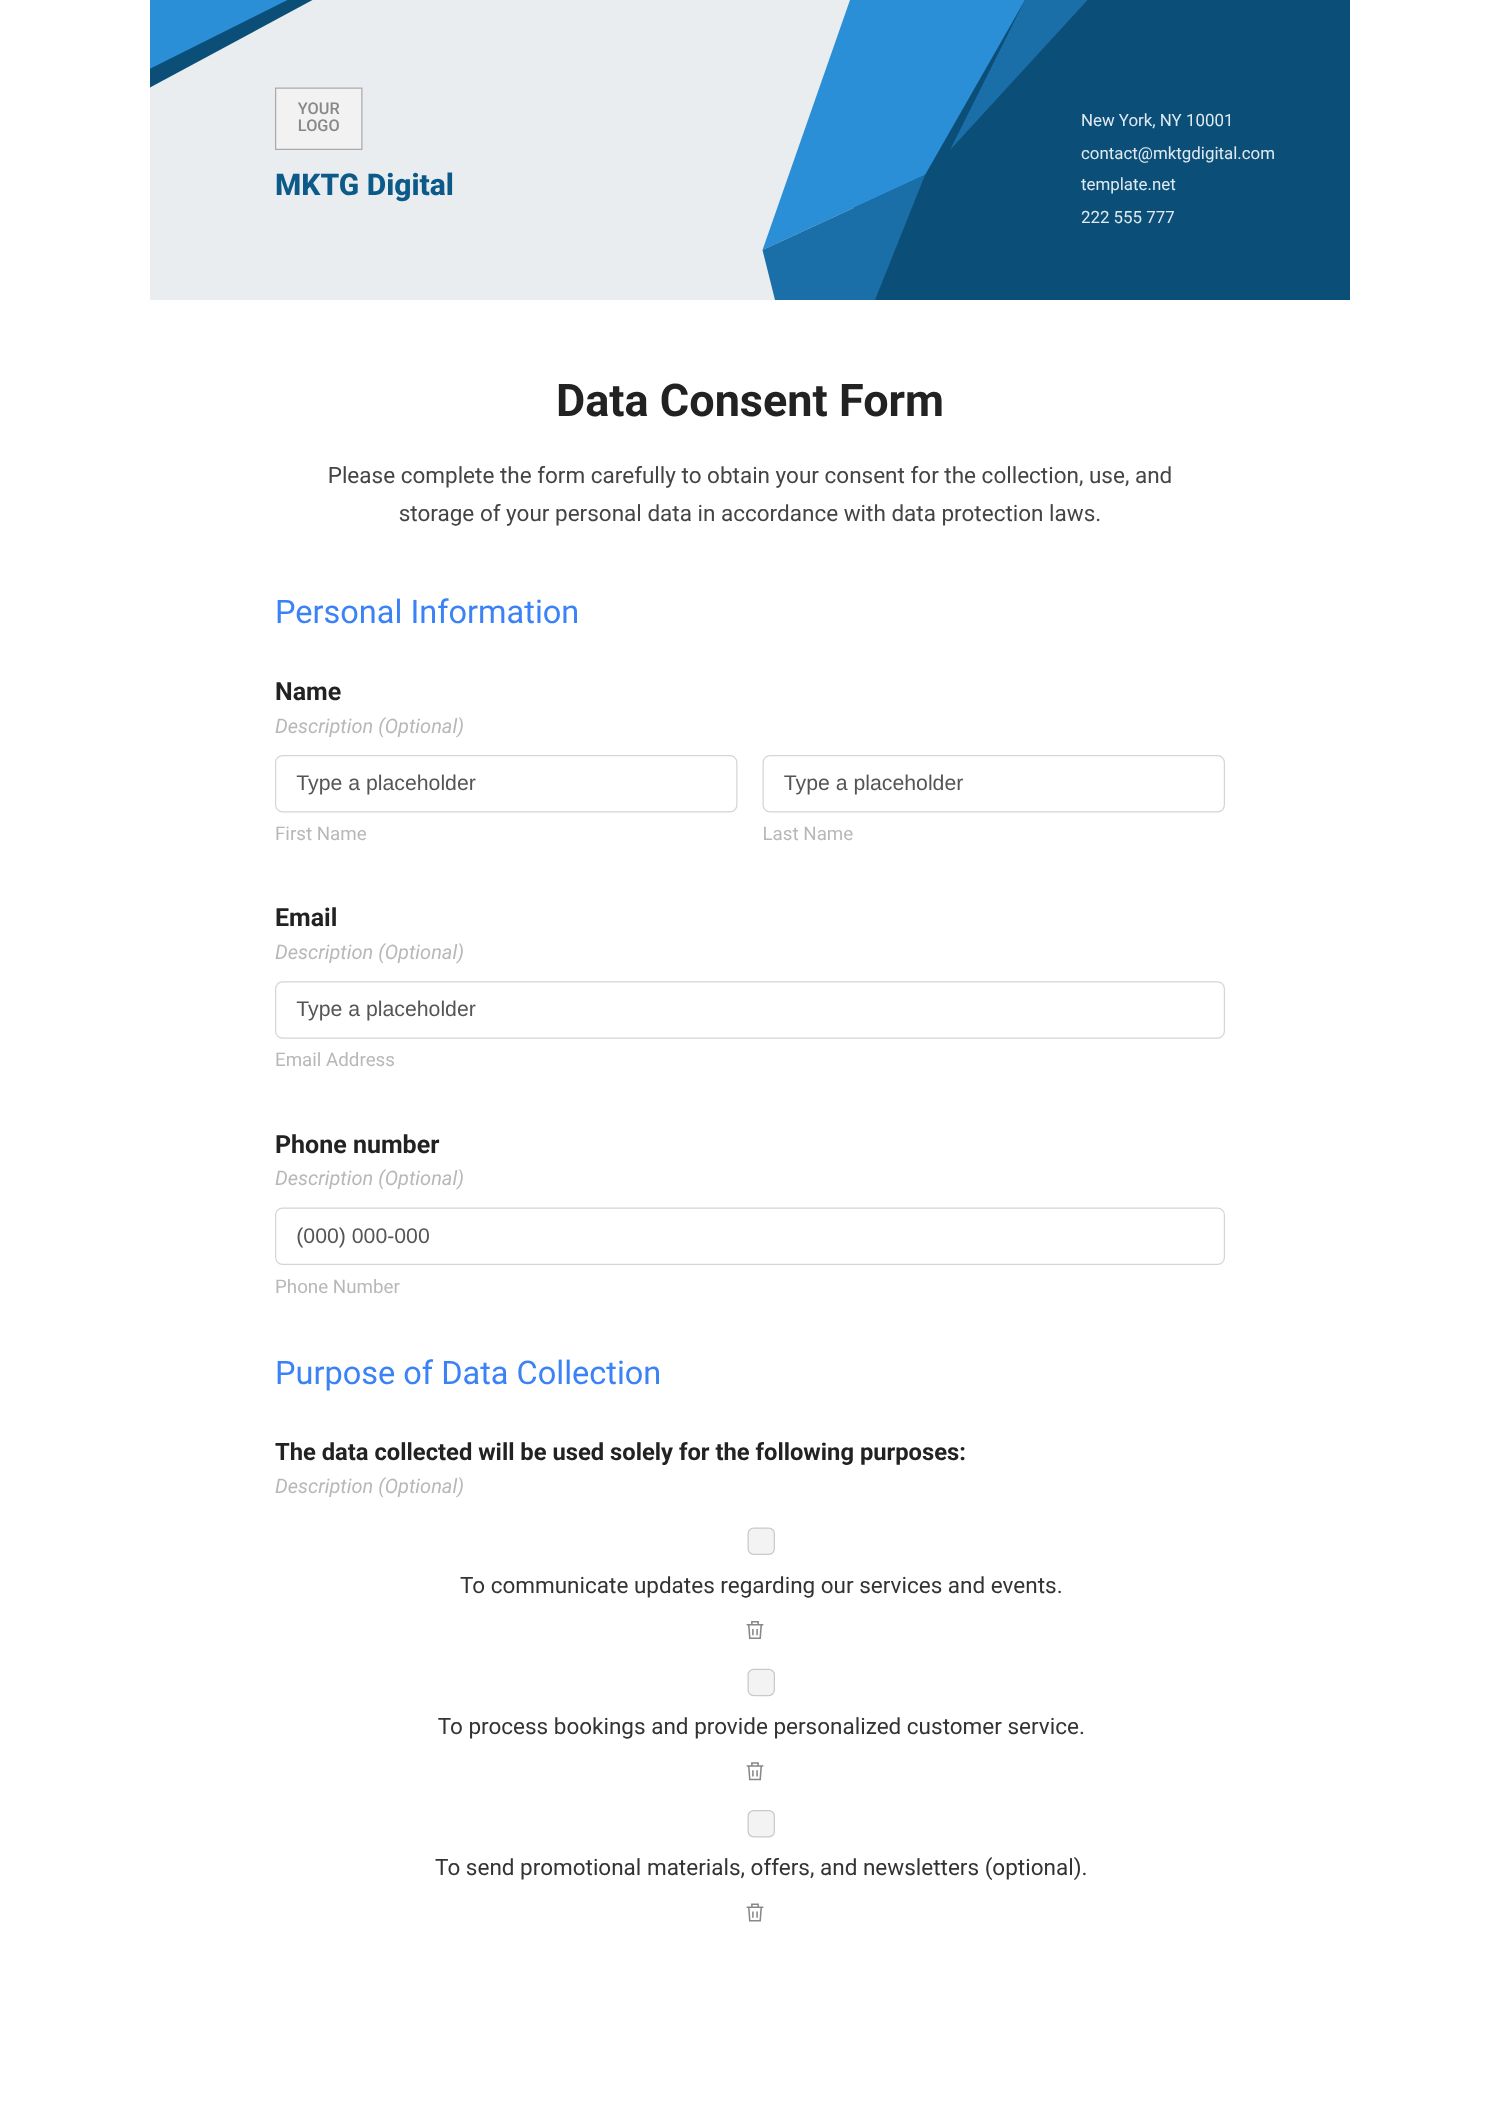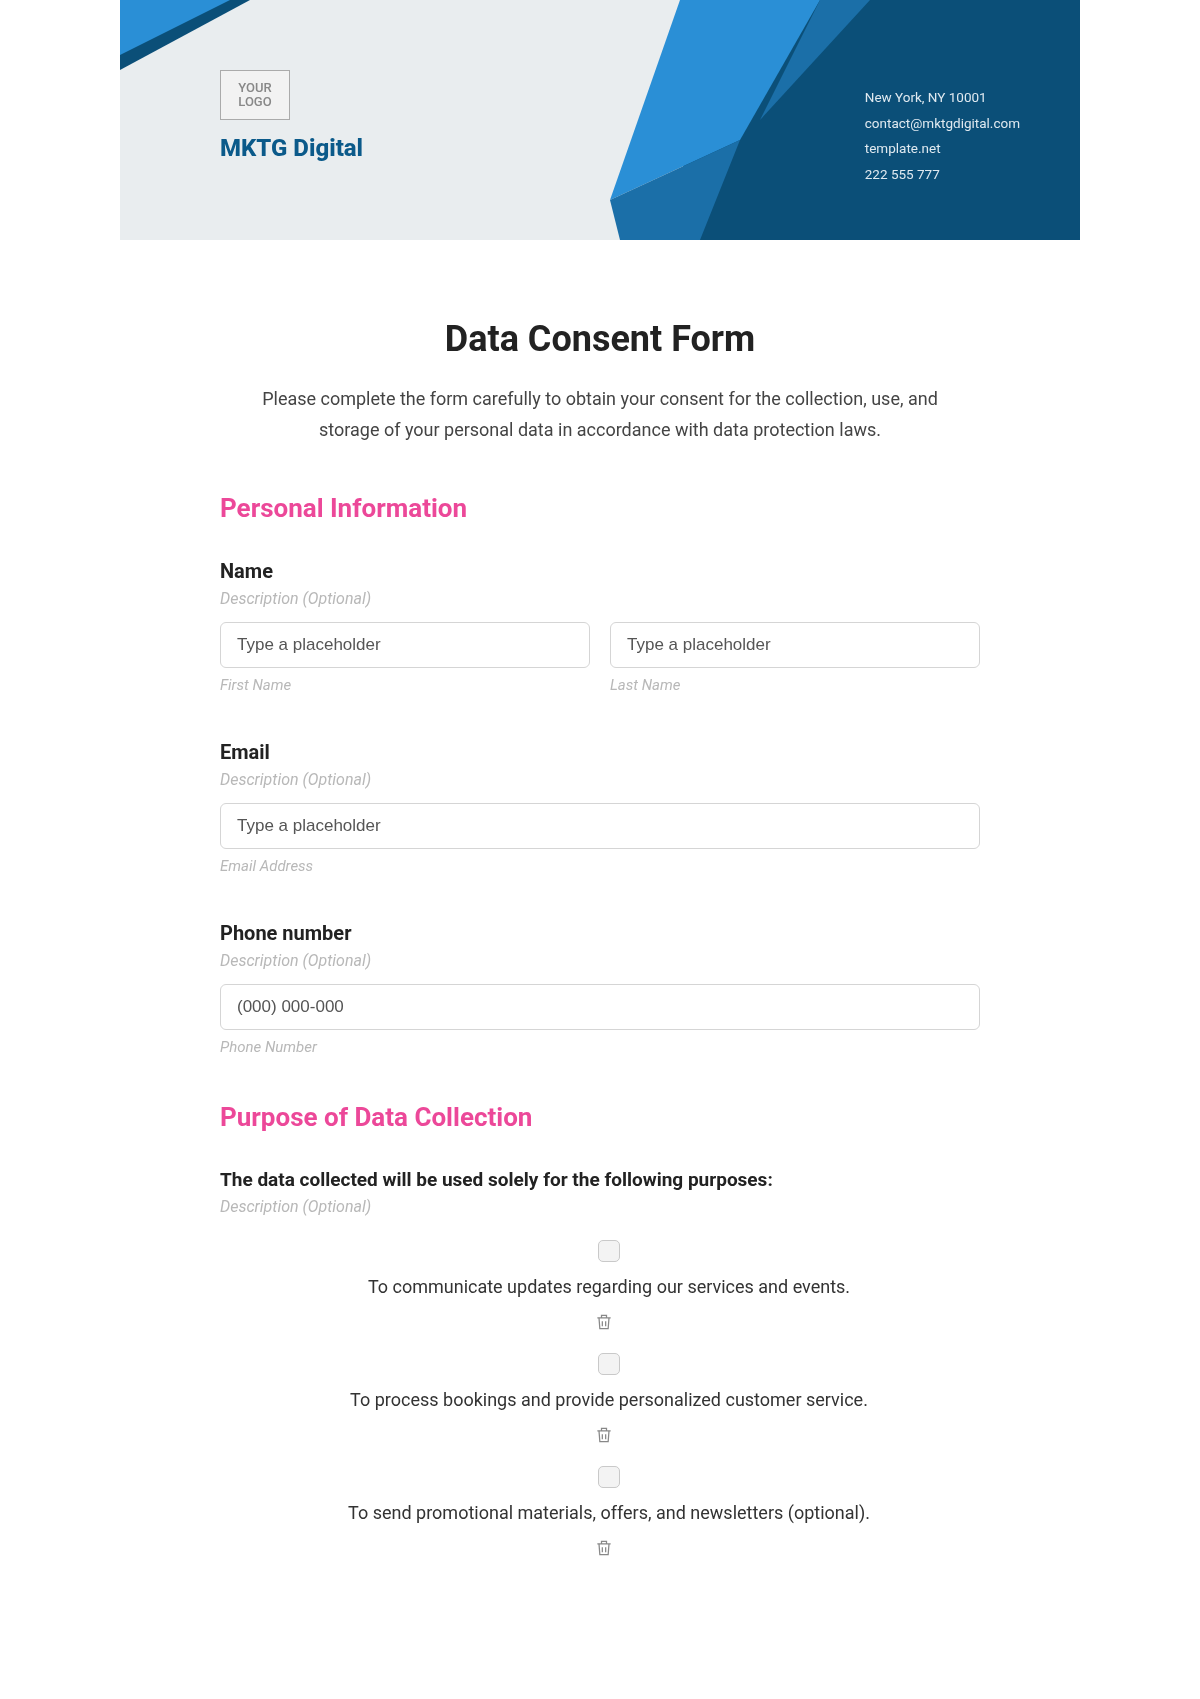--- a/index.html
+++ b/index.html
@@ -57,34 +57,33 @@
   }
   .content {
     padding: 60px 100px 0 100px;
   }
   .title {
     text-align: center;
     font-size: 36px;
     font-weight: 700;
     color: #222;
     margin-bottom: 24px;
-    margin-top: 18px;
   }
   .intro {
     text-align: center;
     font-size: 18px;
     color: #444;
     line-height: 1.7;
     margin-bottom: 48px;
     padding: 0 10px;
   }
   .section-heading {
     font-size: 26px;
-    font-weight: 700;
-    color: #ec4899;
+    font-weight: 400;
+    color: #3b82f6;
     margin-bottom: 36px;
   }
   .field-group { margin-bottom: 46px; }
   .field-label {
     font-size: 20px;
     font-weight: 700;
     color: #222;
     margin-bottom: 6px;
   }
   .desc-opt {
@@ -103,21 +102,20 @@
     padding: 0 16px;
     font-size: 17px;
     color: #555;
     background: #fff;
   }
   .text-input::placeholder { color: #555; }
   .sublabel {
     font-size: 15px;
     color: #b8b8b8;
     margin-top: 8px;
-    font-style: italic;
   }
   .purpose-intro {
     font-size: 19px;
     font-weight: 700;
     color: #222;
     margin-bottom: 6px;
   }
   .check-row {
     display: flex;
     align-items: center;

